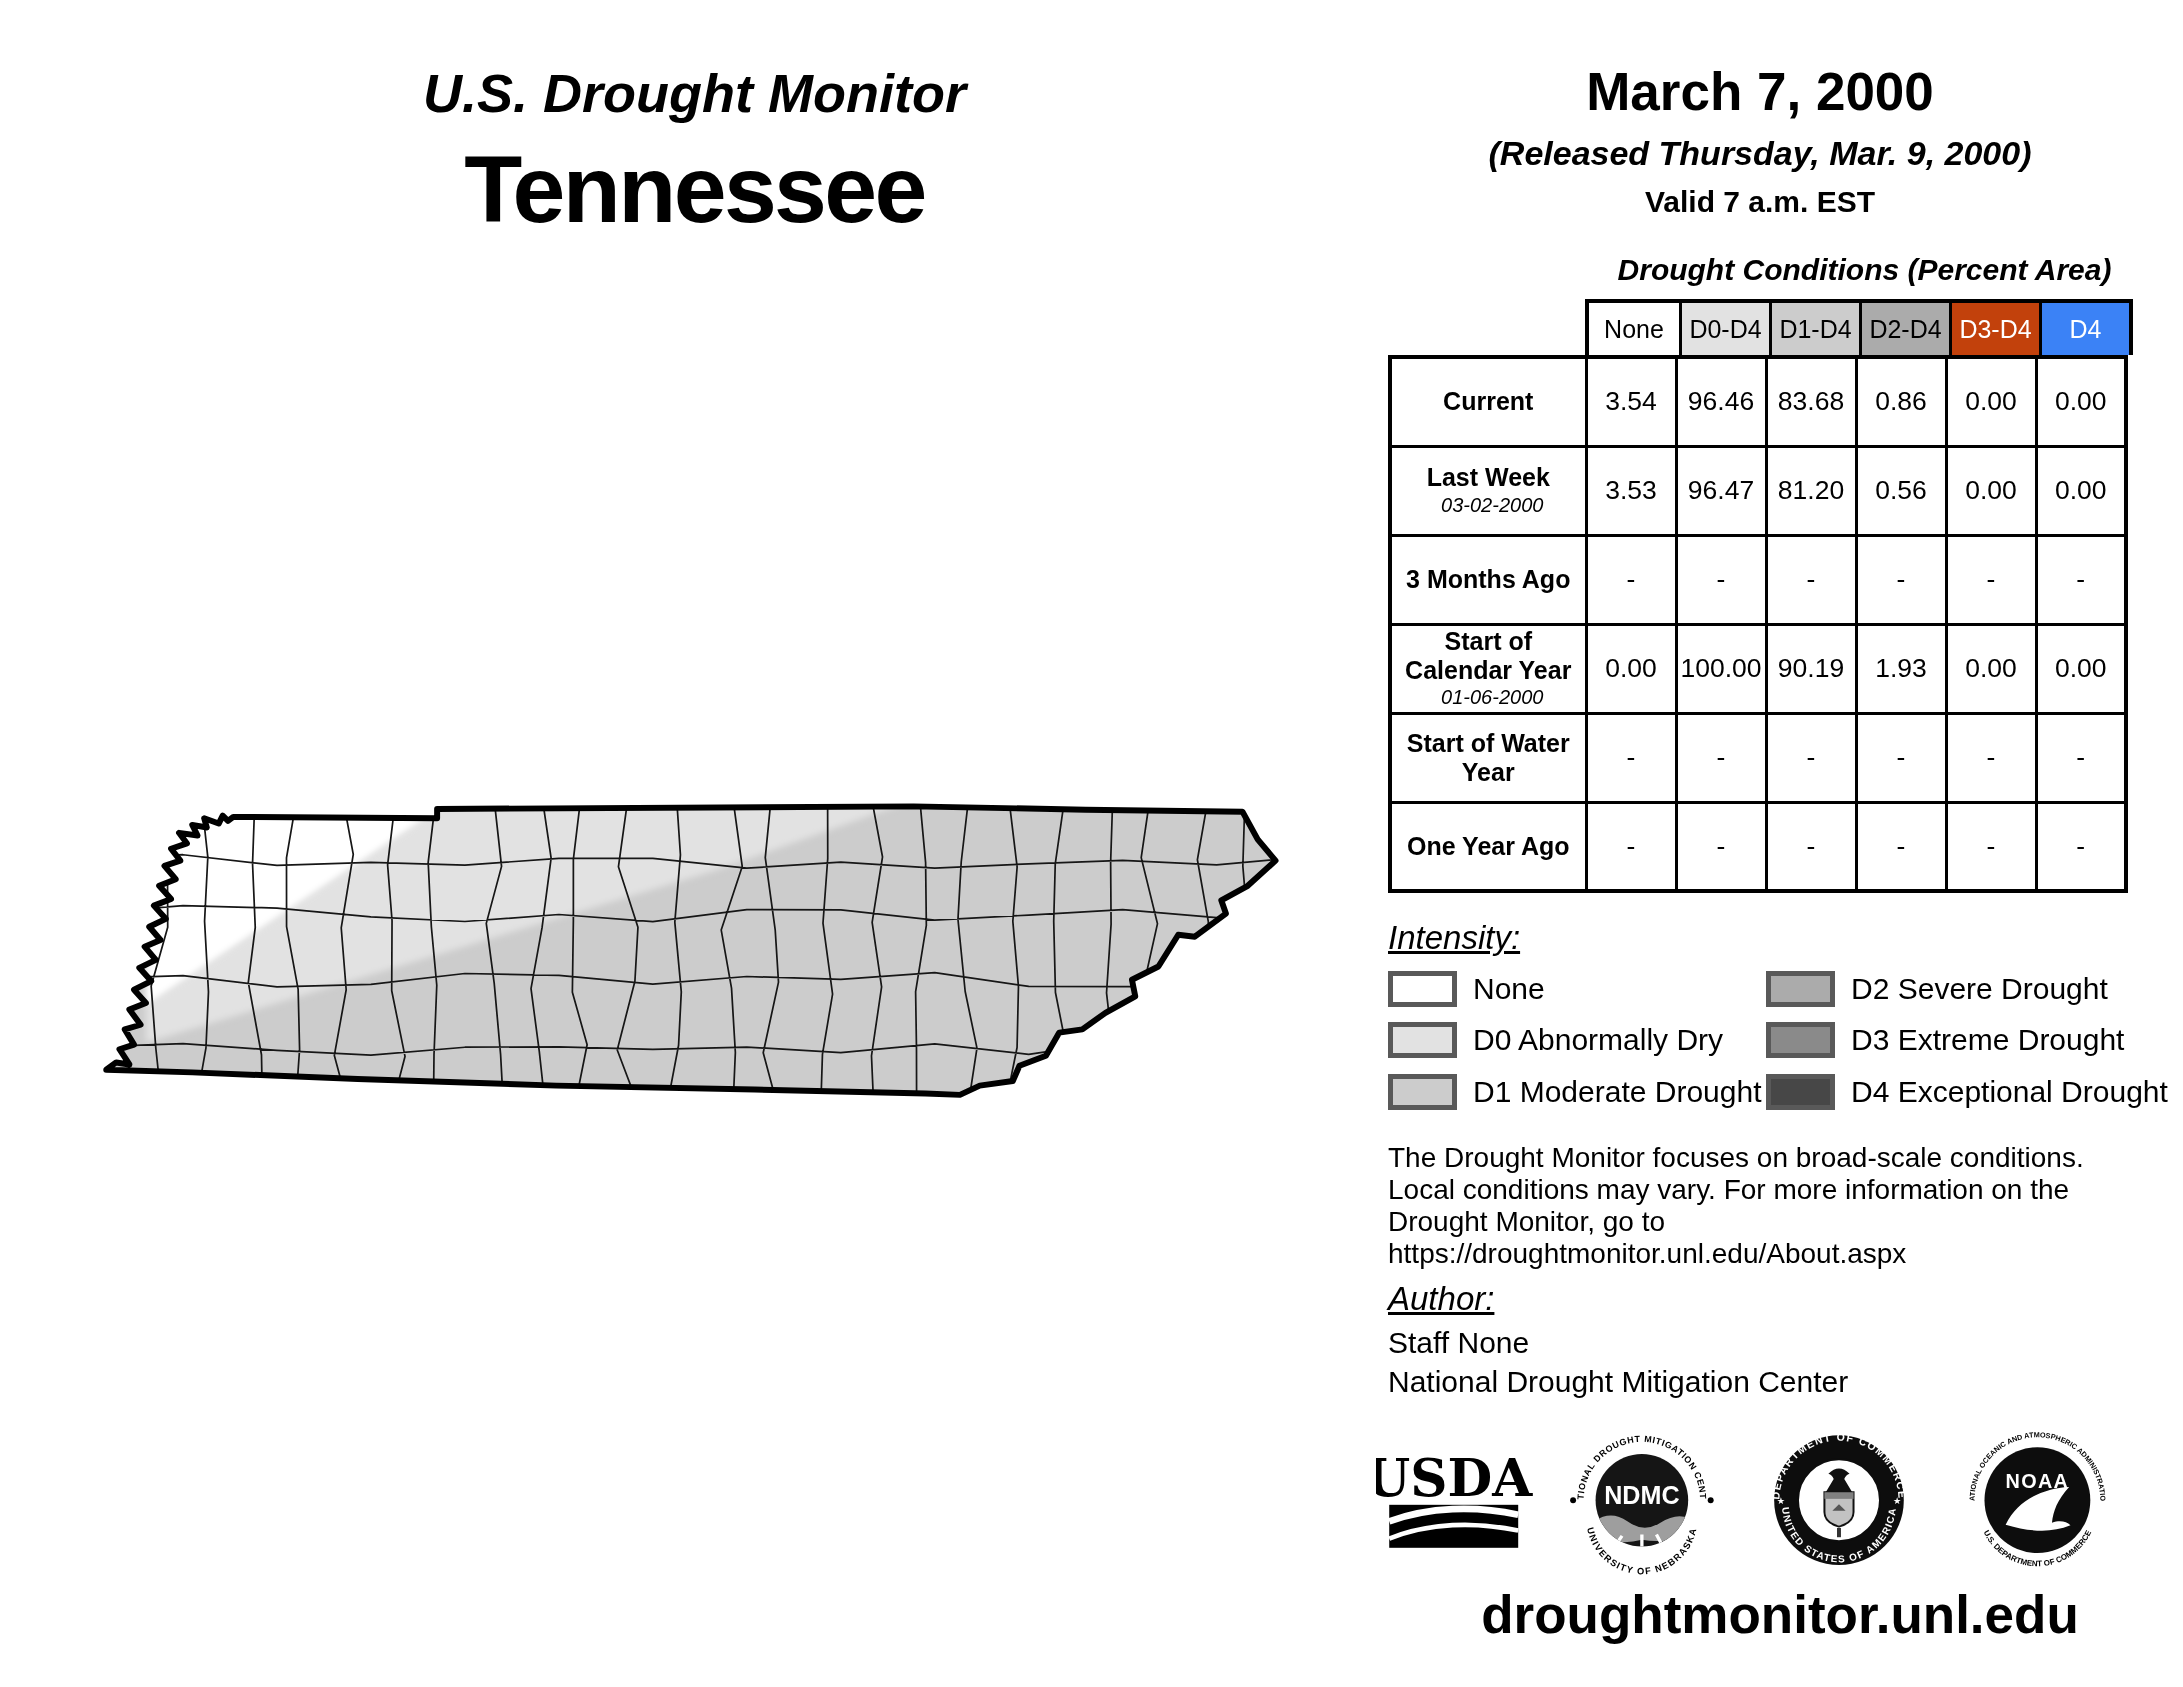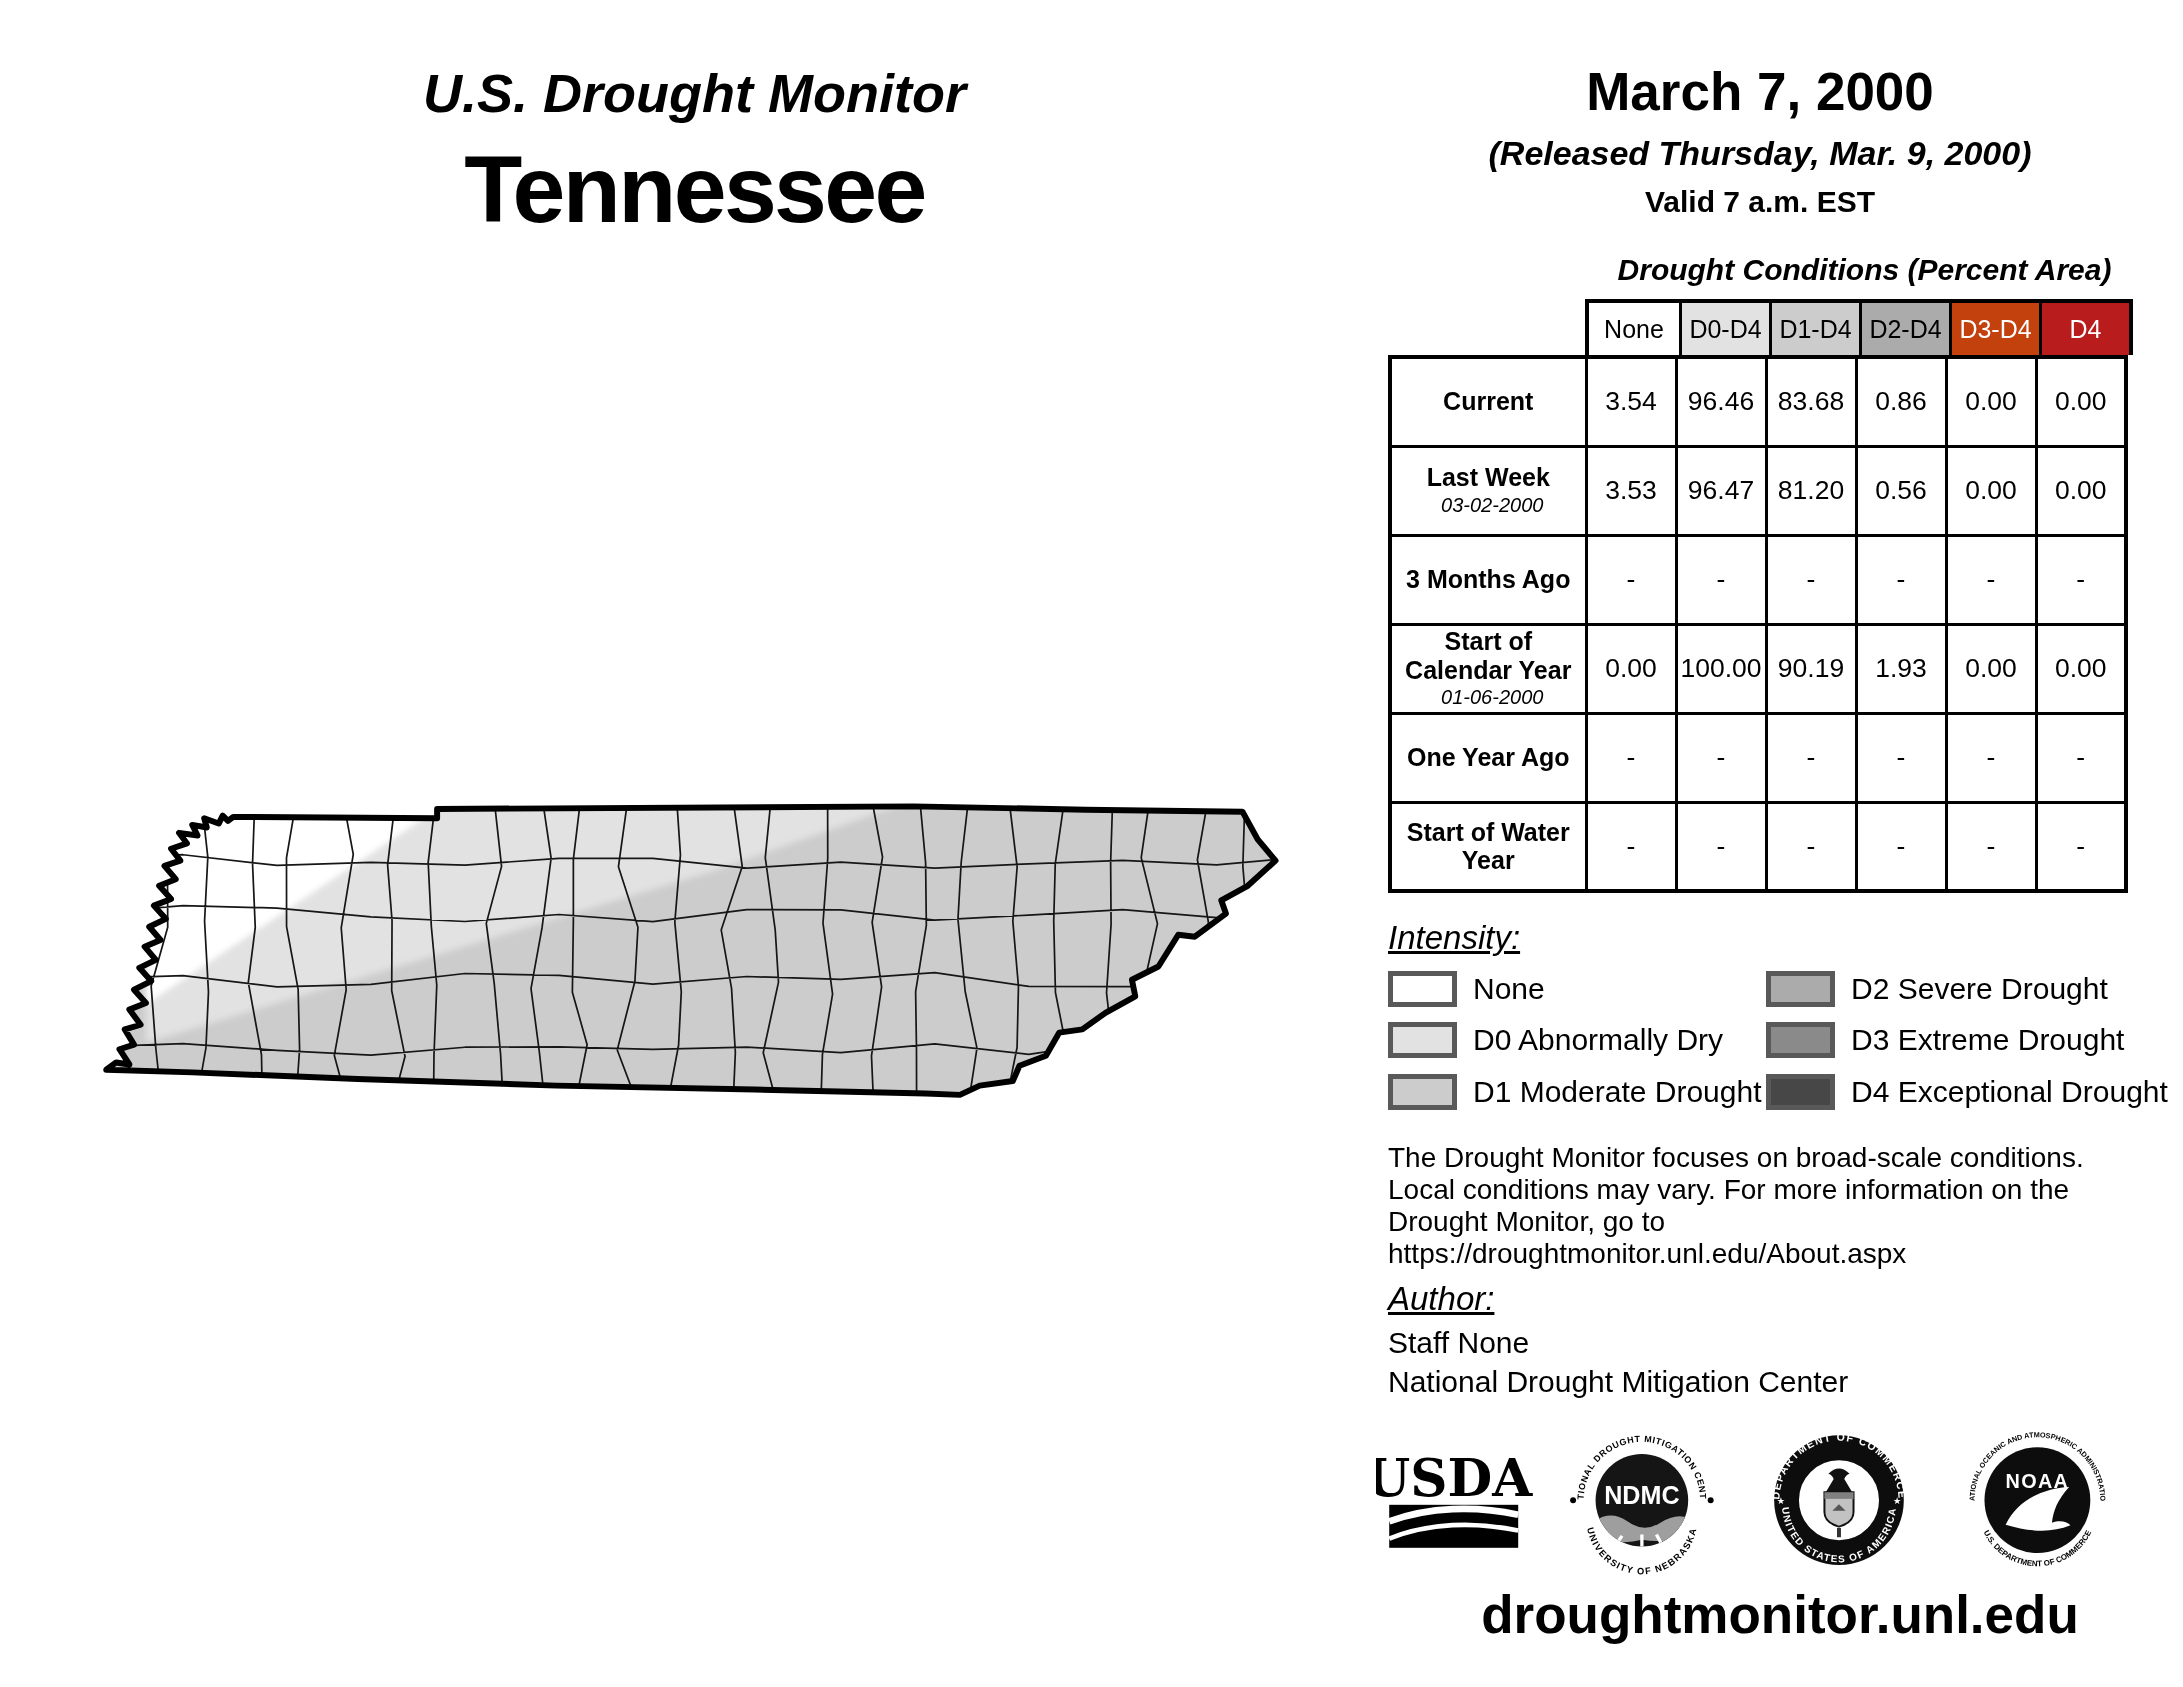--- a/index.html
+++ b/index.html
@@ -52,21 +52,21 @@
   <div class="abs ctr date-valid">Valid 7 a.m. EST</div>
 
   <div class="abs ctr tbl-title">Drought Conditions (Percent Area)</div>
 
   <div class="abs hdr">
     <div class="hcell" style="background-color: rgb(255, 255, 255);">None</div>
     <div class="hcell" style="background-color: rgb(226, 226, 226);">D0-D4</div>
     <div class="hcell" style="background-color: rgb(204, 204, 204);">D1-D4</div>
     <div class="hcell" style="background-color: rgb(171, 171, 171);">D2-D4</div>
     <div class="hcell light" style="background-color: #c2410c;">D3-D4</div>
-    <div class="hcell light" style="background-color: #b91c1c;">D4</div>
+    <div class="hcell light" style="background-color: #3b82f6;">D4</div>
   </div>
 
   <table class="abs body-tbl">
     <colgroup>
         <col style="width:196px">
         <col style="width:90px">
         <col style="width:90px">
         <col style="width:90px">
         <col style="width:90px">
         <col style="width:90px">
@@ -114,32 +114,32 @@
           </td>
       <td>0.00</td>
       <td>100.00</td>
       <td>90.19</td>
       <td>1.93</td>
       <td>0.00</td>
       <td>0.00</td>
     </tr>
     <tr>
       <td>
+            <div class="rowlab">Start of Water Year</div>
+          </td>
+      <td>-</td>
+      <td>-</td>
+      <td>-</td>
+      <td>-</td>
+      <td>-</td>
+      <td>-</td>
+    </tr>
+    <tr>
+      <td>
             <div class="rowlab">One Year Ago</div>
-          </td>
-      <td>-</td>
-      <td>-</td>
-      <td>-</td>
-      <td>-</td>
-      <td>-</td>
-      <td>-</td>
-    </tr>
-    <tr>
-      <td>
-            <div class="rowlab">Start of Water Year</div>
           </td>
       <td>-</td>
       <td>-</td>
       <td>-</td>
       <td>-</td>
       <td>-</td>
       <td>-</td>
     </tr>
   </tbody>
     </table>

